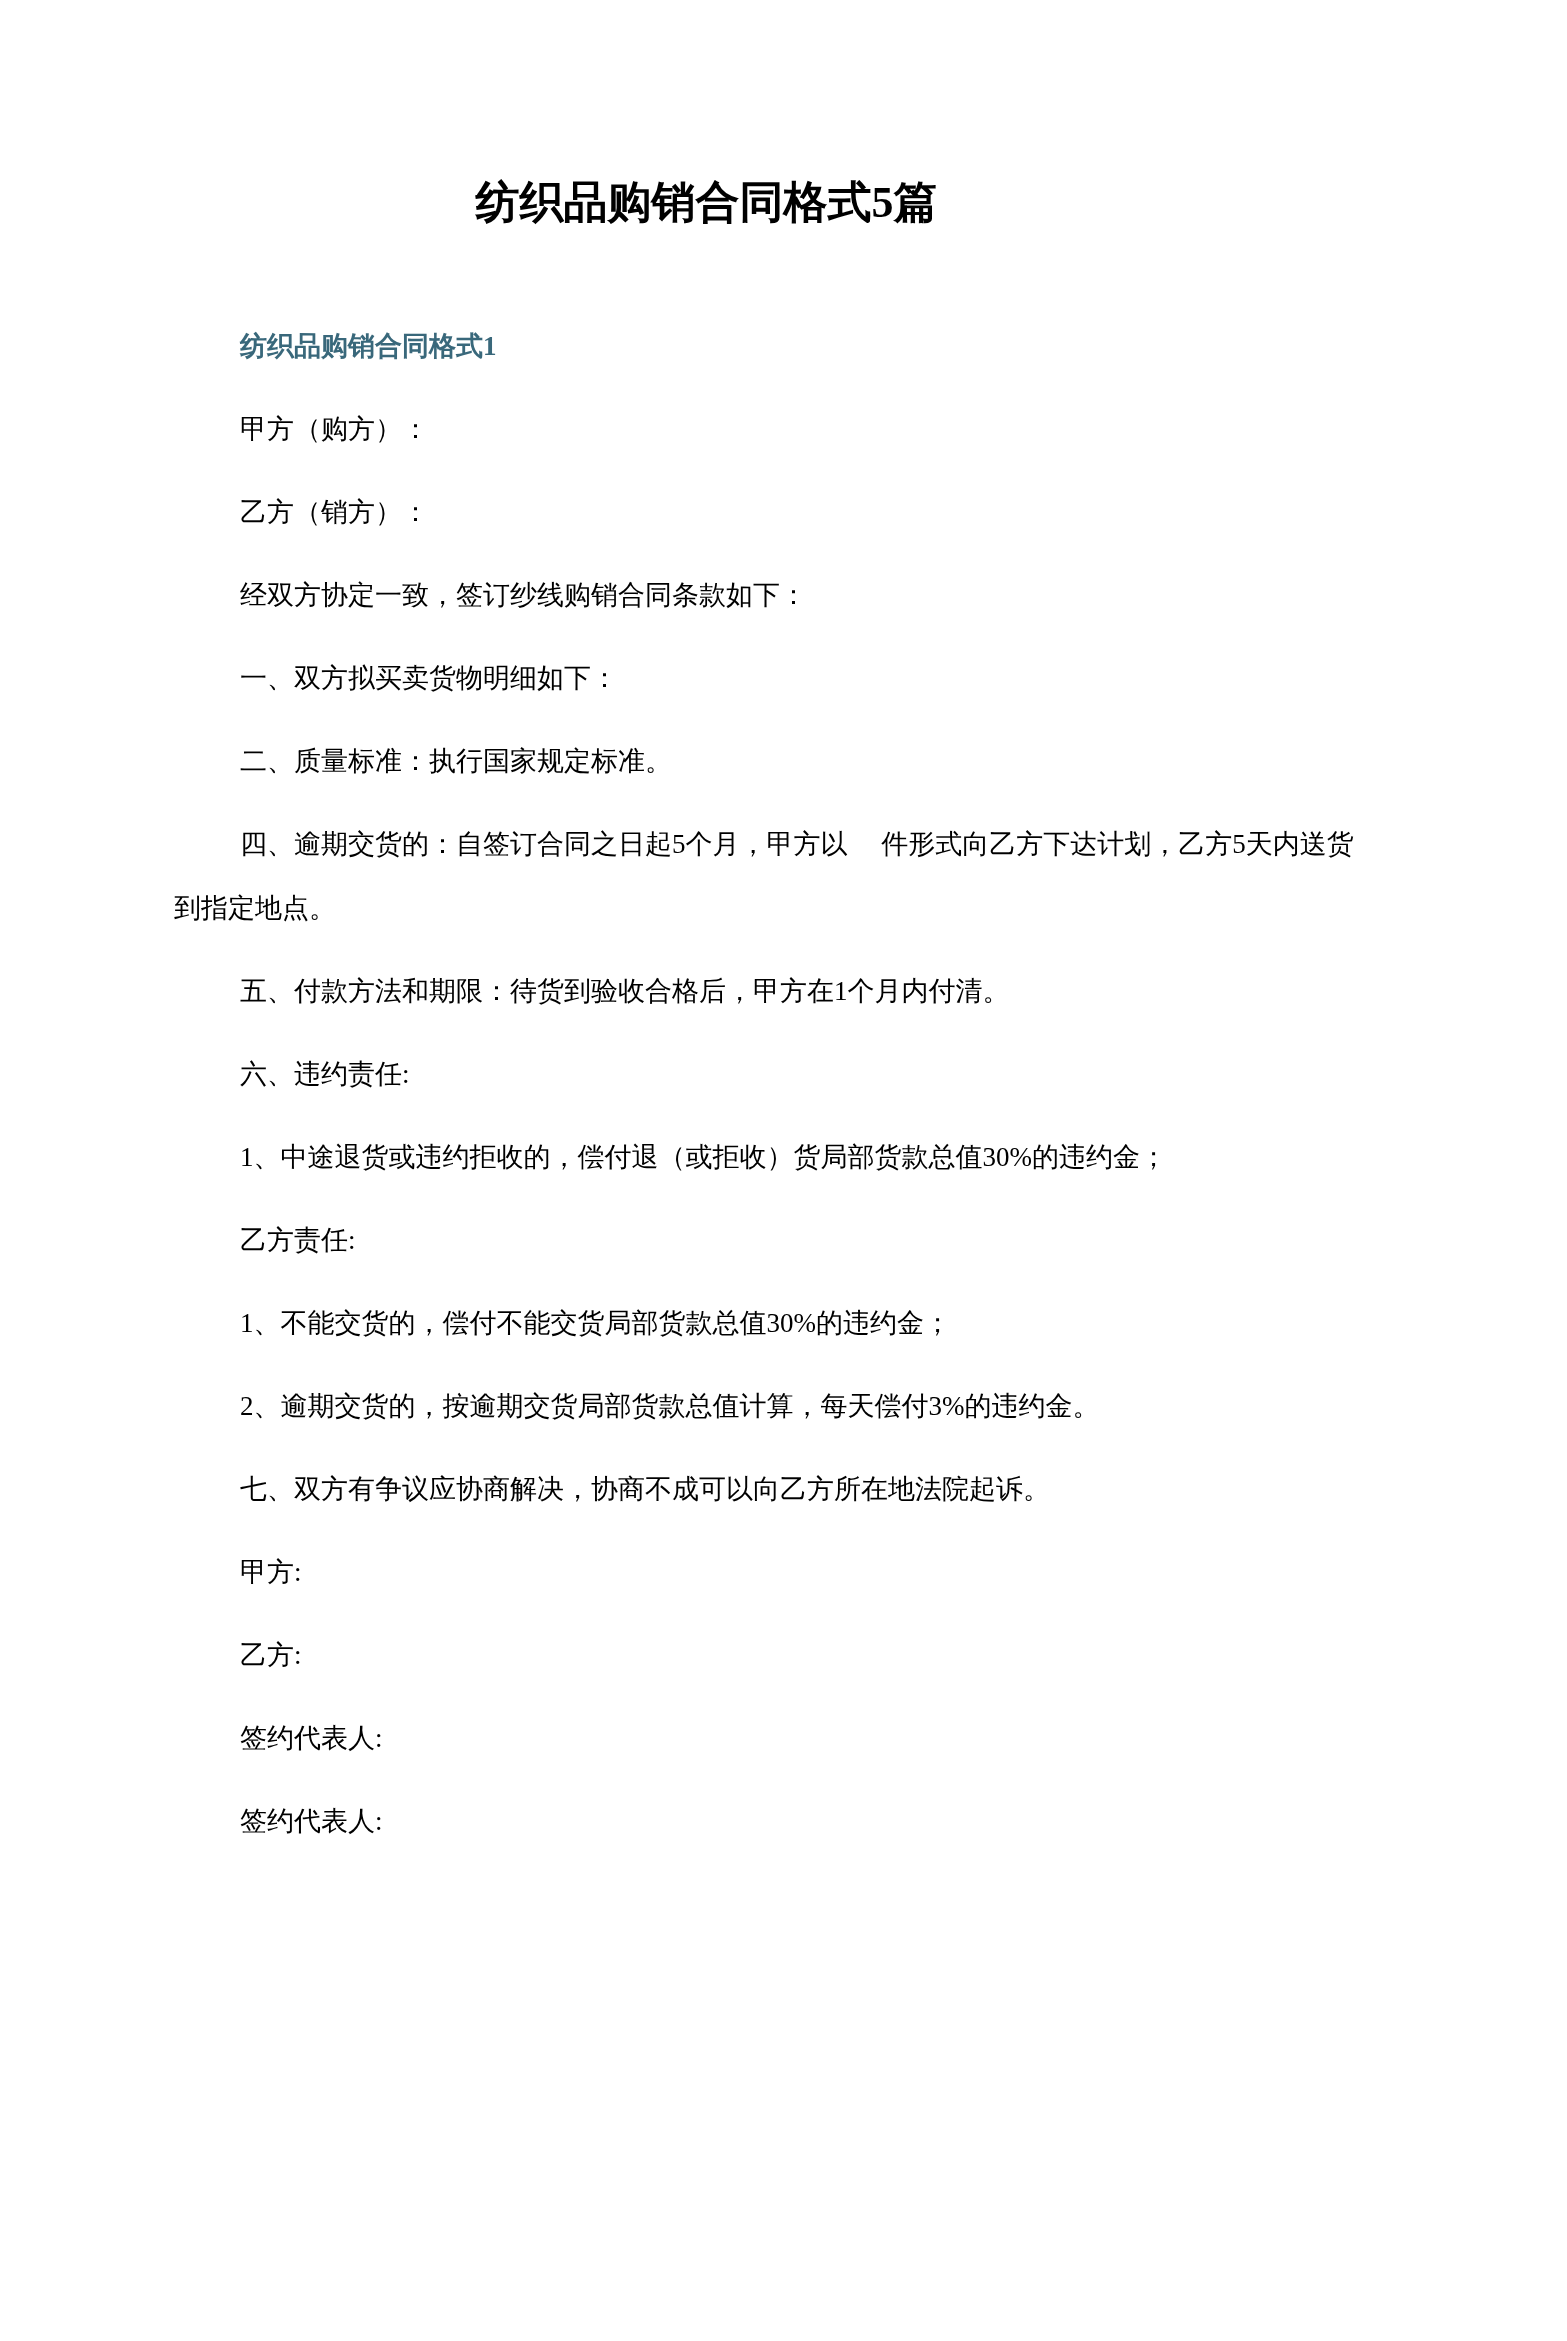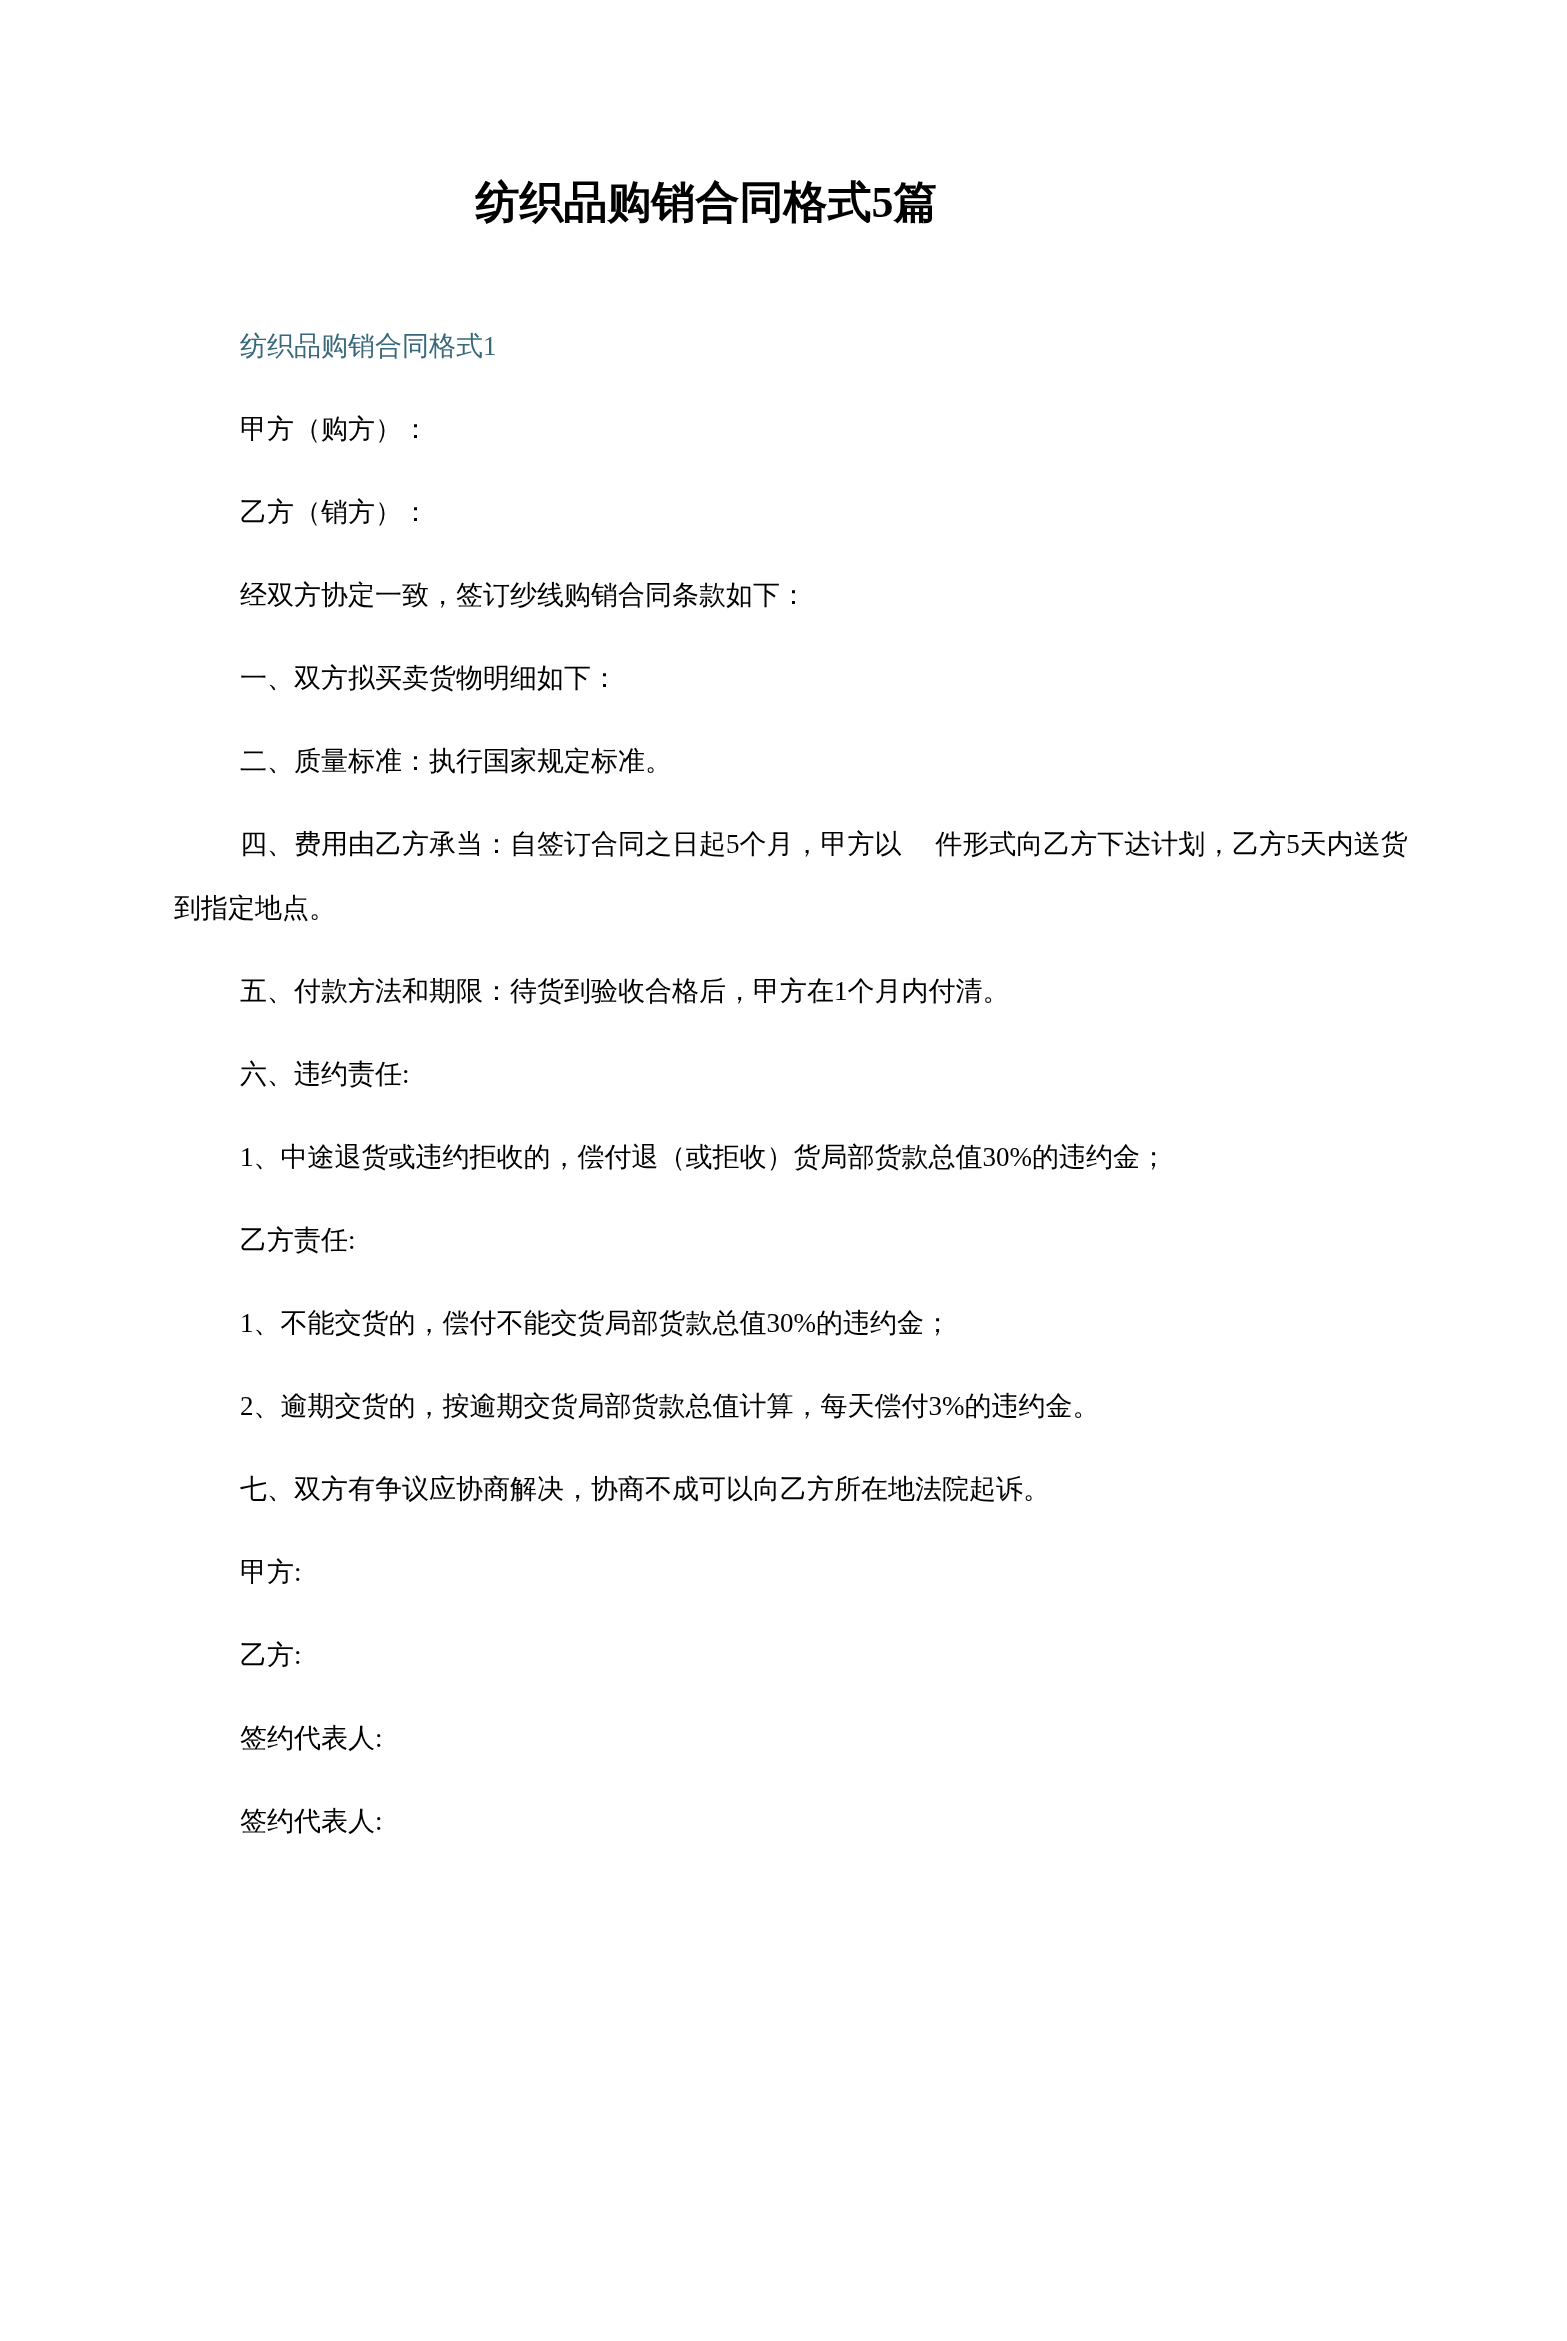--- a/index.html
+++ b/index.html
@@ -26,21 +26,21 @@
     font-size: 44px;
     line-height: 64px;
     font-weight: 700;
     text-align: center;
     margin: 0 0 79px 0;
     white-space: nowrap;
   }
   .subtitle {
     font-size: 27px;
     line-height: 64px;
-    font-weight: 400;
+    font-weight: 700;
     color: #39687B;
     margin: 0 0 19px 0;
     padding-left: 66px;
     white-space: nowrap;
   }
   .line {
     font-size: 27px;
     line-height: 64px;
     margin: 0 0 19px 0;
     white-space: nowrap;
@@ -57,21 +57,21 @@
 
 <div class="page">
   <h1 class="title">纺织品购销合同格式5篇</h1>
   <h2 class="subtitle">纺织品购销合同格式1</h2>
   <div id="lines">
       <div class="line indent">甲方（购方）：</div>
       <div class="line indent">乙方（销方）：</div>
       <div class="line indent">经双方协定一致，签订纱线购销合同条款如下：</div>
       <div class="line indent">一、双方拟买卖货物明细如下：</div>
       <div class="line indent">二、质量标准：执行国家规定标准。</div>
-      <div class="line indent tight">四、费用由乙方承当：自签订合同之日起5个月，甲方以　 件形式向乙方下达计划，乙方5天内送货</div>
+      <div class="line indent tight">四、逾期交货的：自签订合同之日起5个月，甲方以　 件形式向乙方下达计划，乙方5天内送货</div>
       <div class="line">到指定地点。</div>
       <div class="line indent">五、付款方法和期限：待货到验收合格后，甲方在1个月内付清。</div>
       <div class="line indent">六、违约责任:</div>
       <div class="line indent">1、中途退货或违约拒收的，偿付退（或拒收）货局部货款总值30%的违约金；</div>
       <div class="line indent">乙方责任:</div>
       <div class="line indent">1、不能交货的，偿付不能交货局部货款总值30%的违约金；</div>
       <div class="line indent">2、逾期交货的，按逾期交货局部货款总值计算，每天偿付3%的违约金。</div>
       <div class="line indent">七、双方有争议应协商解决，协商不成可以向乙方所在地法院起诉。</div>
       <div class="line indent">甲方:</div>
       <div class="line indent">乙方:</div>

